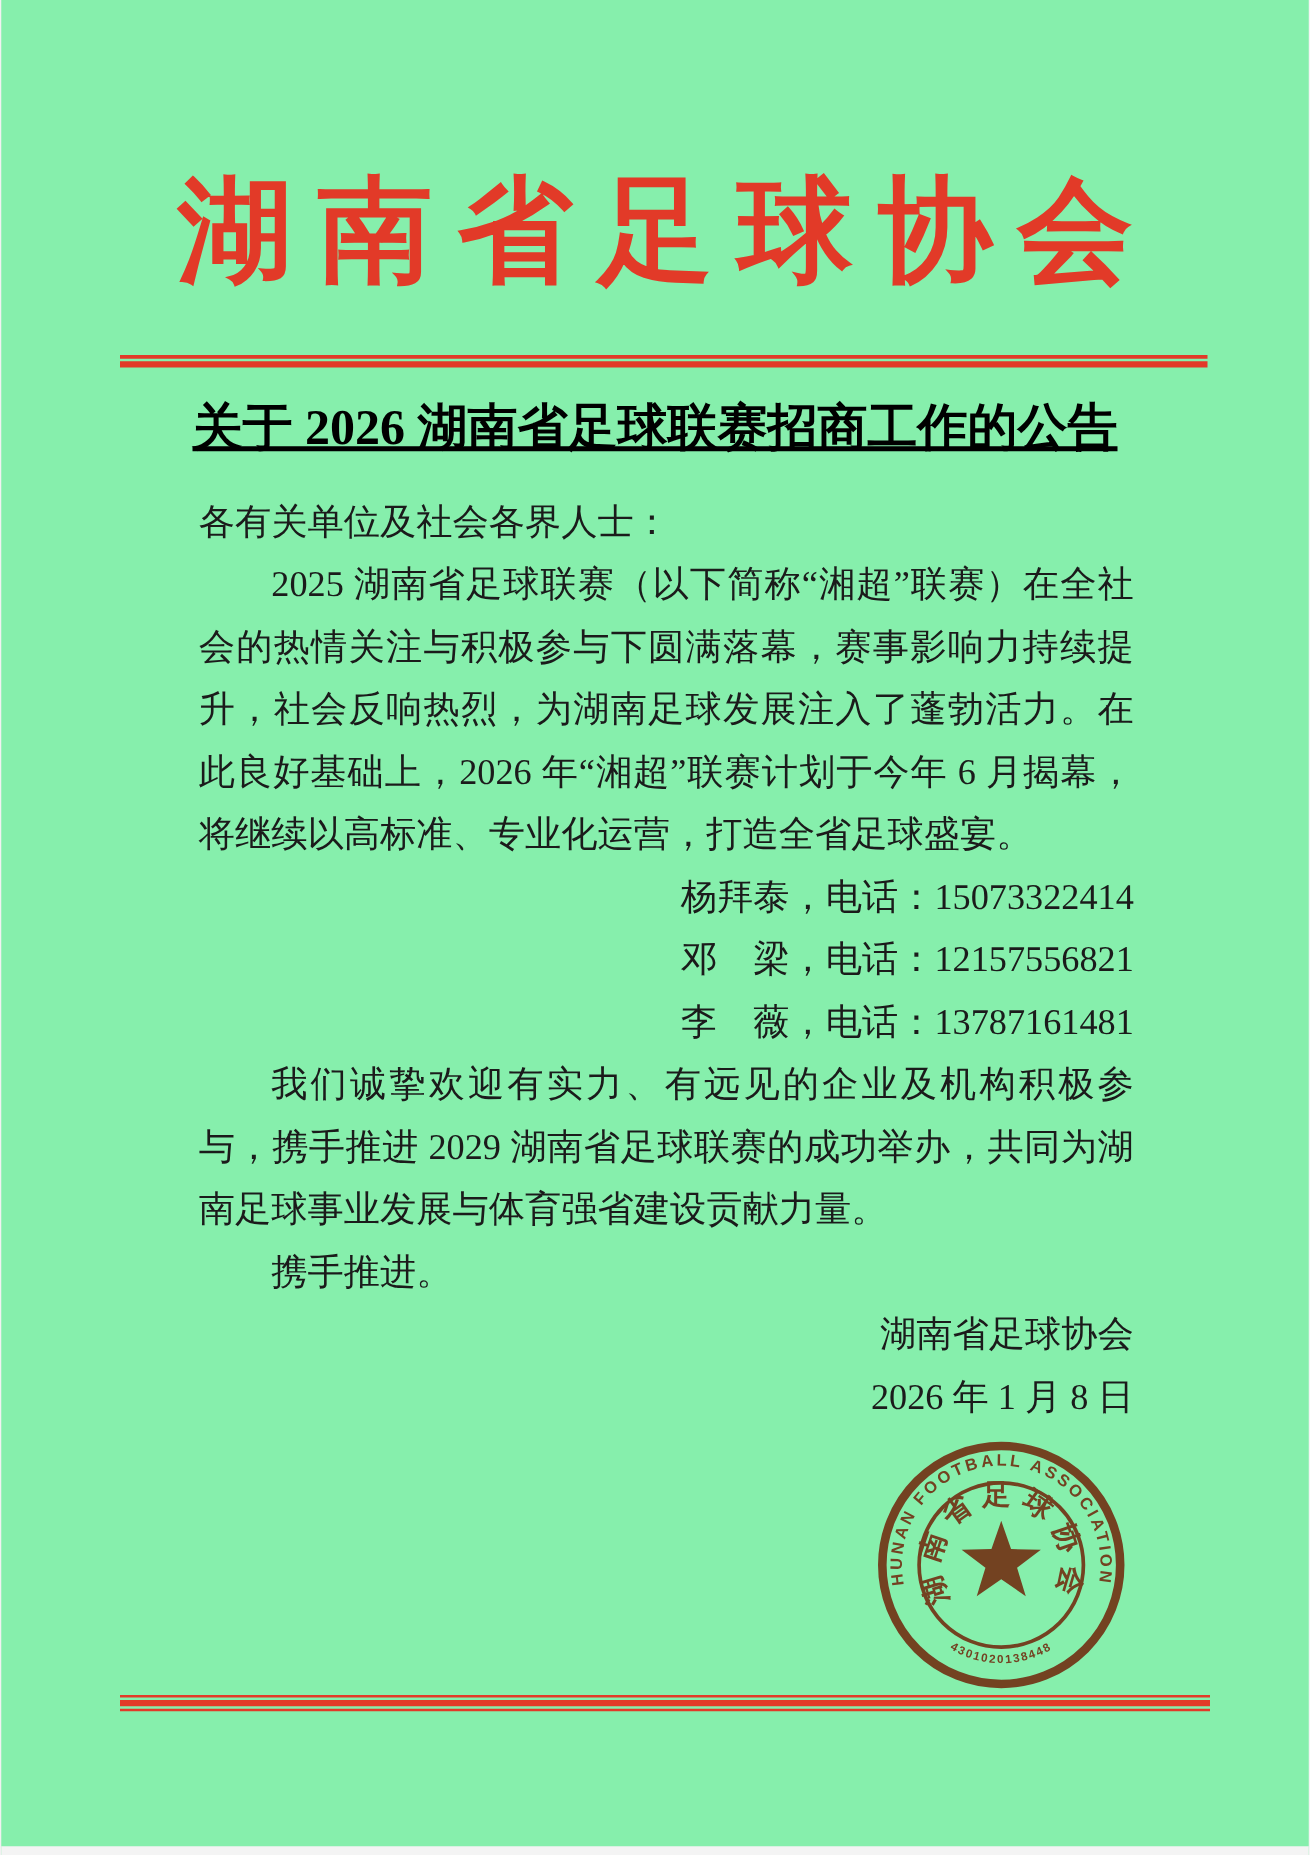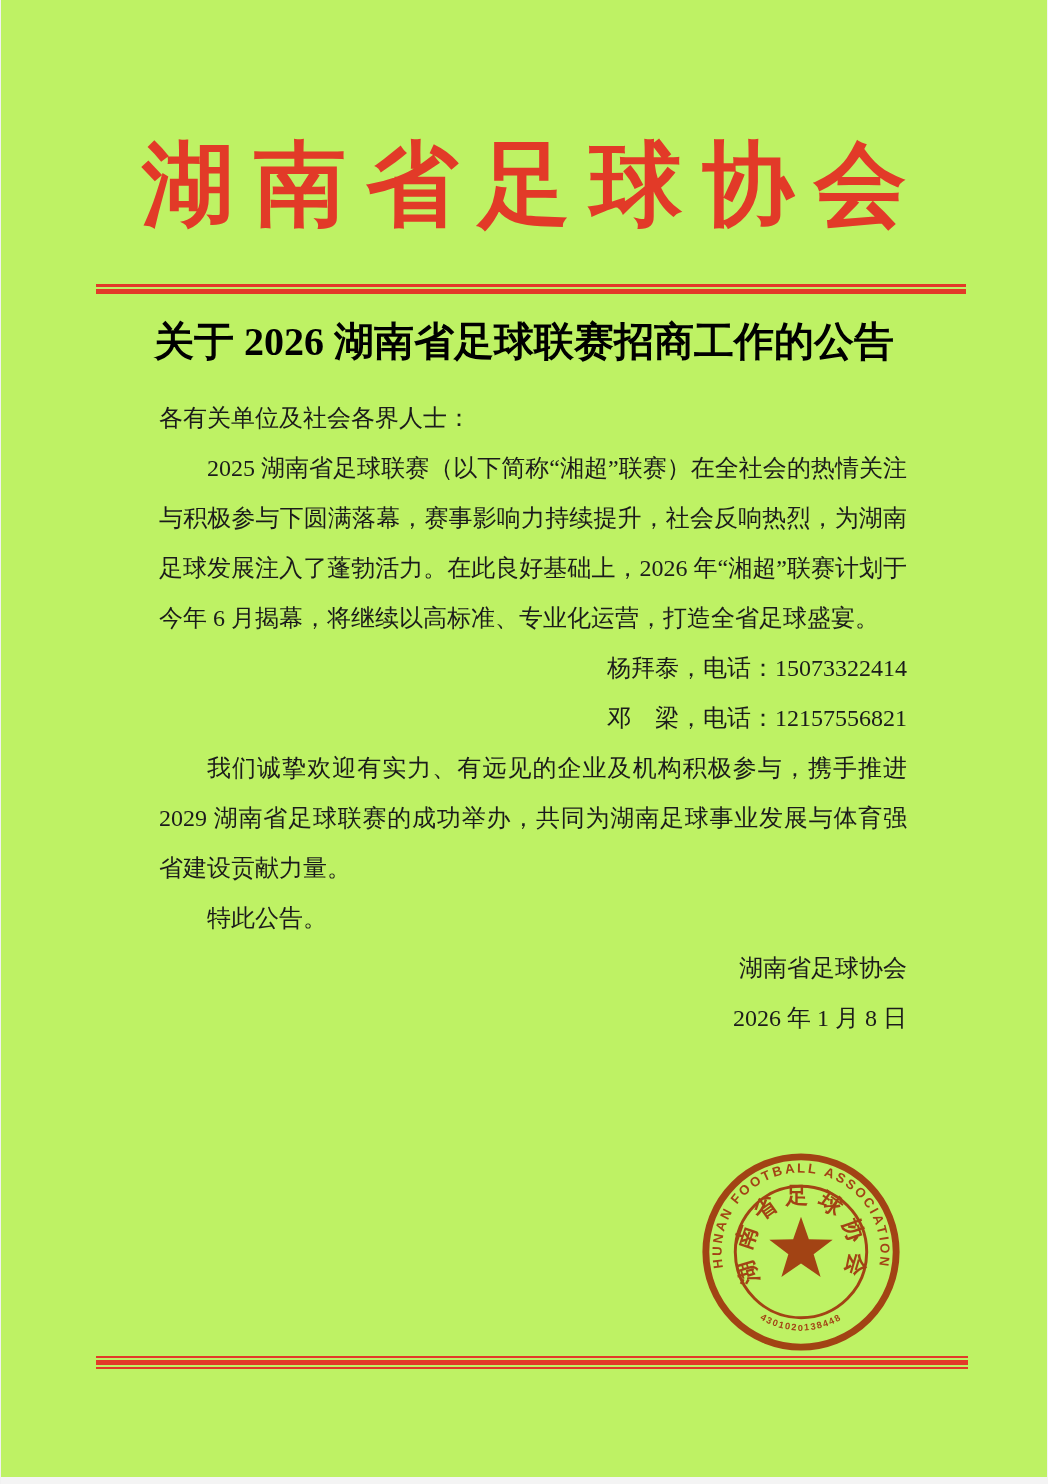--- a/index.html
+++ b/index.html
@@ -1,40 +1,40 @@
 <!DOCTYPE html>
 <html><head>
 <meta charset="utf-8">
 <style>
   html,body{margin:0;padding:0}
   body{
     width:1048px;height:1484px;position:relative;background:#ffffff;
     font-family:"Liberation Serif","DejaVu Serif",serif;color:#1b1b1b;overflow:hidden;
   }
-  .page{position:absolute;inset:0;background:#bef264;border-left:1px solid #f1f1f1;border-right:1px solid #f4f4f4}
+  .page{position:absolute;inset:0;background:#86efac;border-left:1px solid #f1f1f1;border-right:1px solid #f4f4f4}
   
   .letterhead{
     margin-top:124px;text-align:center;white-space:nowrap;
     font-size:92px;line-height:122px;font-weight:bold;
     color:#e23a28;letter-spacing:20px;padding-left:20px;
   }
   
   .rule-top{margin:38px 0 0 95px;width:870px}
   .rule-top .b1{display:block;height:3px;background:#e23a28;margin-bottom:2px}
   .rule-top .b2{display:block;height:5px;background:#e23a28}
   .rule-bottom{position:absolute;left:95px;top:1356px;width:872px}
   .rule-bottom .b1{display:block;height:2px;background:#e23a28;margin-bottom:2px}
   .rule-bottom .b2{display:block;height:5px;background:#e23a28;margin-bottom:2px}
   .rule-bottom .b3{display:block;height:2px;background:#e23a28}
   
   .doc-title{
-    margin:20px 0 0;text-align:center;font-size:40px;font-weight:bold;color:#000;
+    margin:20px 0 0;text-align:center;font-size:40px;font-weight:bold;color:#000;text-decoration:underline;
   }
   
-  .body{width:748px;margin:24px 0 0 158px;font-size:24px;line-height:50px;text-align:justify}
+  .body{width:748px;margin:24px 0 0 158px;font-size:29px;line-height:50px;text-align:justify}
   .body p{margin:0;padding:0}
   .para{text-indent:2em}
   .contact{text-indent:2.15em;text-align:right}
   .closing{text-indent:2em;text-align:left}
   .salut{text-align:left}
   .sig{text-align:right;padding-right:6px}
   .sig-date{text-align:right;padding-right:22px}
   
   .seal{
     position:absolute;left:697px;top:1149px;width:206px;height:206px;
@@ -55,22 +55,23 @@
     <span class="b2"></span>
   </div>
 
   <h1 class="doc-title">关于 2026 湖南省足球联赛招商工作的公告</h1>
 
   <div class="body">
     <p class="salut">各有关单位及社会各界人士：</p>
     <p class="para">2025 湖南省足球联赛（以下简称“湘超”联赛）在全社会的热情关注与积极参与下圆满落幕，赛事影响力持续提升，社会反响热烈，为湖南足球发展注入了蓬勃活力。在此良好基础上，2026 年“湘超”联赛计划于今年 6 月揭幕，将继续以高标准、专业化运营，打造全省足球盛宴。</p>
     <p class="contact">杨拜泰，电话：15073322414</p>
     <p class="contact">邓　梁，电话：12157556821</p>
+    <p class="contact">李　薇，电话：13787161481</p>
     <p class="para">我们诚挚欢迎有实力、有远见的企业及机构积极参与，携手推进 2029 湖南省足球联赛的成功举办，共同为湖南足球事业发展与体育强省建设贡献力量。</p>
-    <p class="closing">特此公告。</p>
+    <p class="closing">携手推进。</p>
     <p class="sig">湖南省足球协会</p>
     <p class="sig-date">2026 年 1 月 8 日</p>
   </div>
 
   <svg class="seal" viewBox="0 0 210 210" xmlns="http://www.w3.org/2000/svg" aria-hidden="true">
     <defs>
       <path id="arcEn" d="M 28.9 132.7 A 81 81 0 1 1 181.1 132.7" fill="none"></path>
       <path id="arcCn" d="M 64.0 133.7 A 50 50 0 1 1 146.0 133.7" fill="none"></path>
       <path id="arcNum" d="M 56.8 168.9 A 80 80 0 0 0 153.2 168.9" fill="none"></path>
     </defs>

